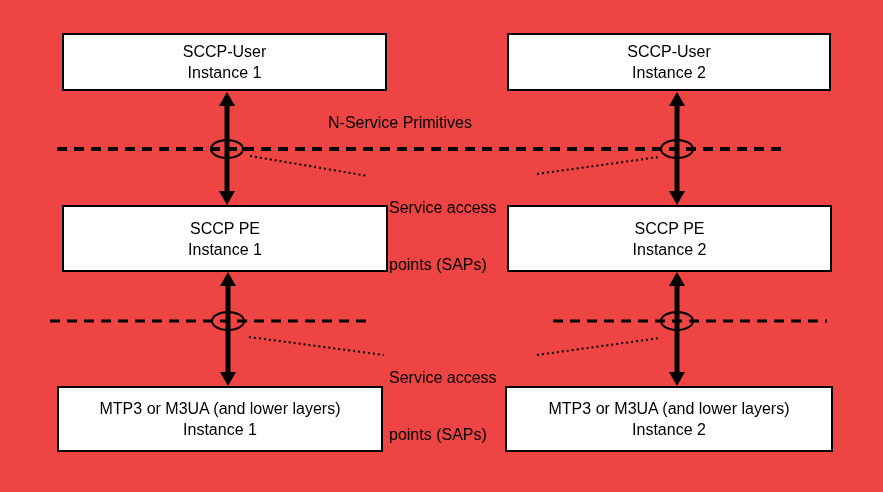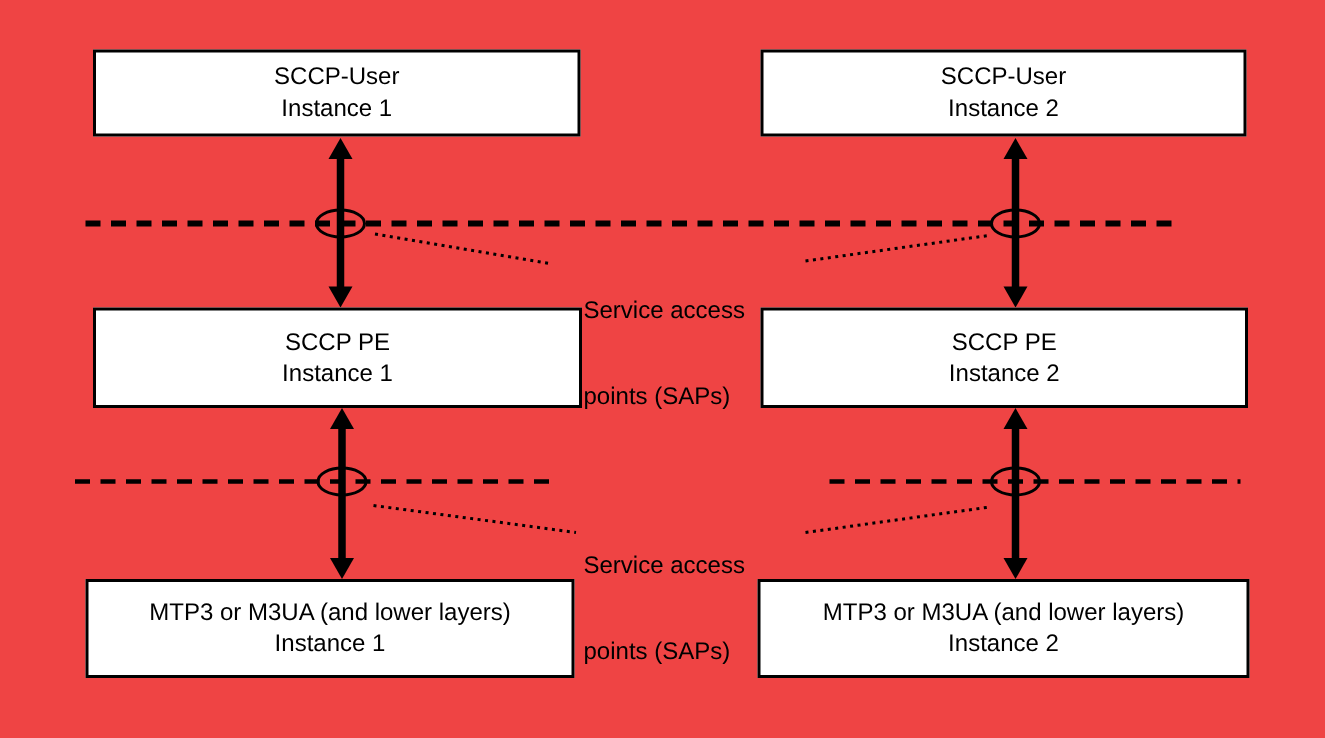--- a/index.html
+++ b/index.html
@@ -112,20 +112,21 @@
   </div>
   <div class="box b4">
     <span>MTP3 or M3UA (and lower layers)</span>
     <span>Instance 1</span>
   </div>
   <div class="box b5">
     <span>MTP3 or M3UA (and lower layers)</span>
     <span>Instance 2</span>
   </div>
 
+  <div class="label lbl-n">N-Service Primitives</div>
 
   <div class="label lbl-sap-top">
     <div>Service access</div>
     <div>points (SAPs)</div>
   </div>
 
 
   <div class="label lbl-sap-bot">
     <div>Service access</div>
     <div>points (SAPs)</div>

